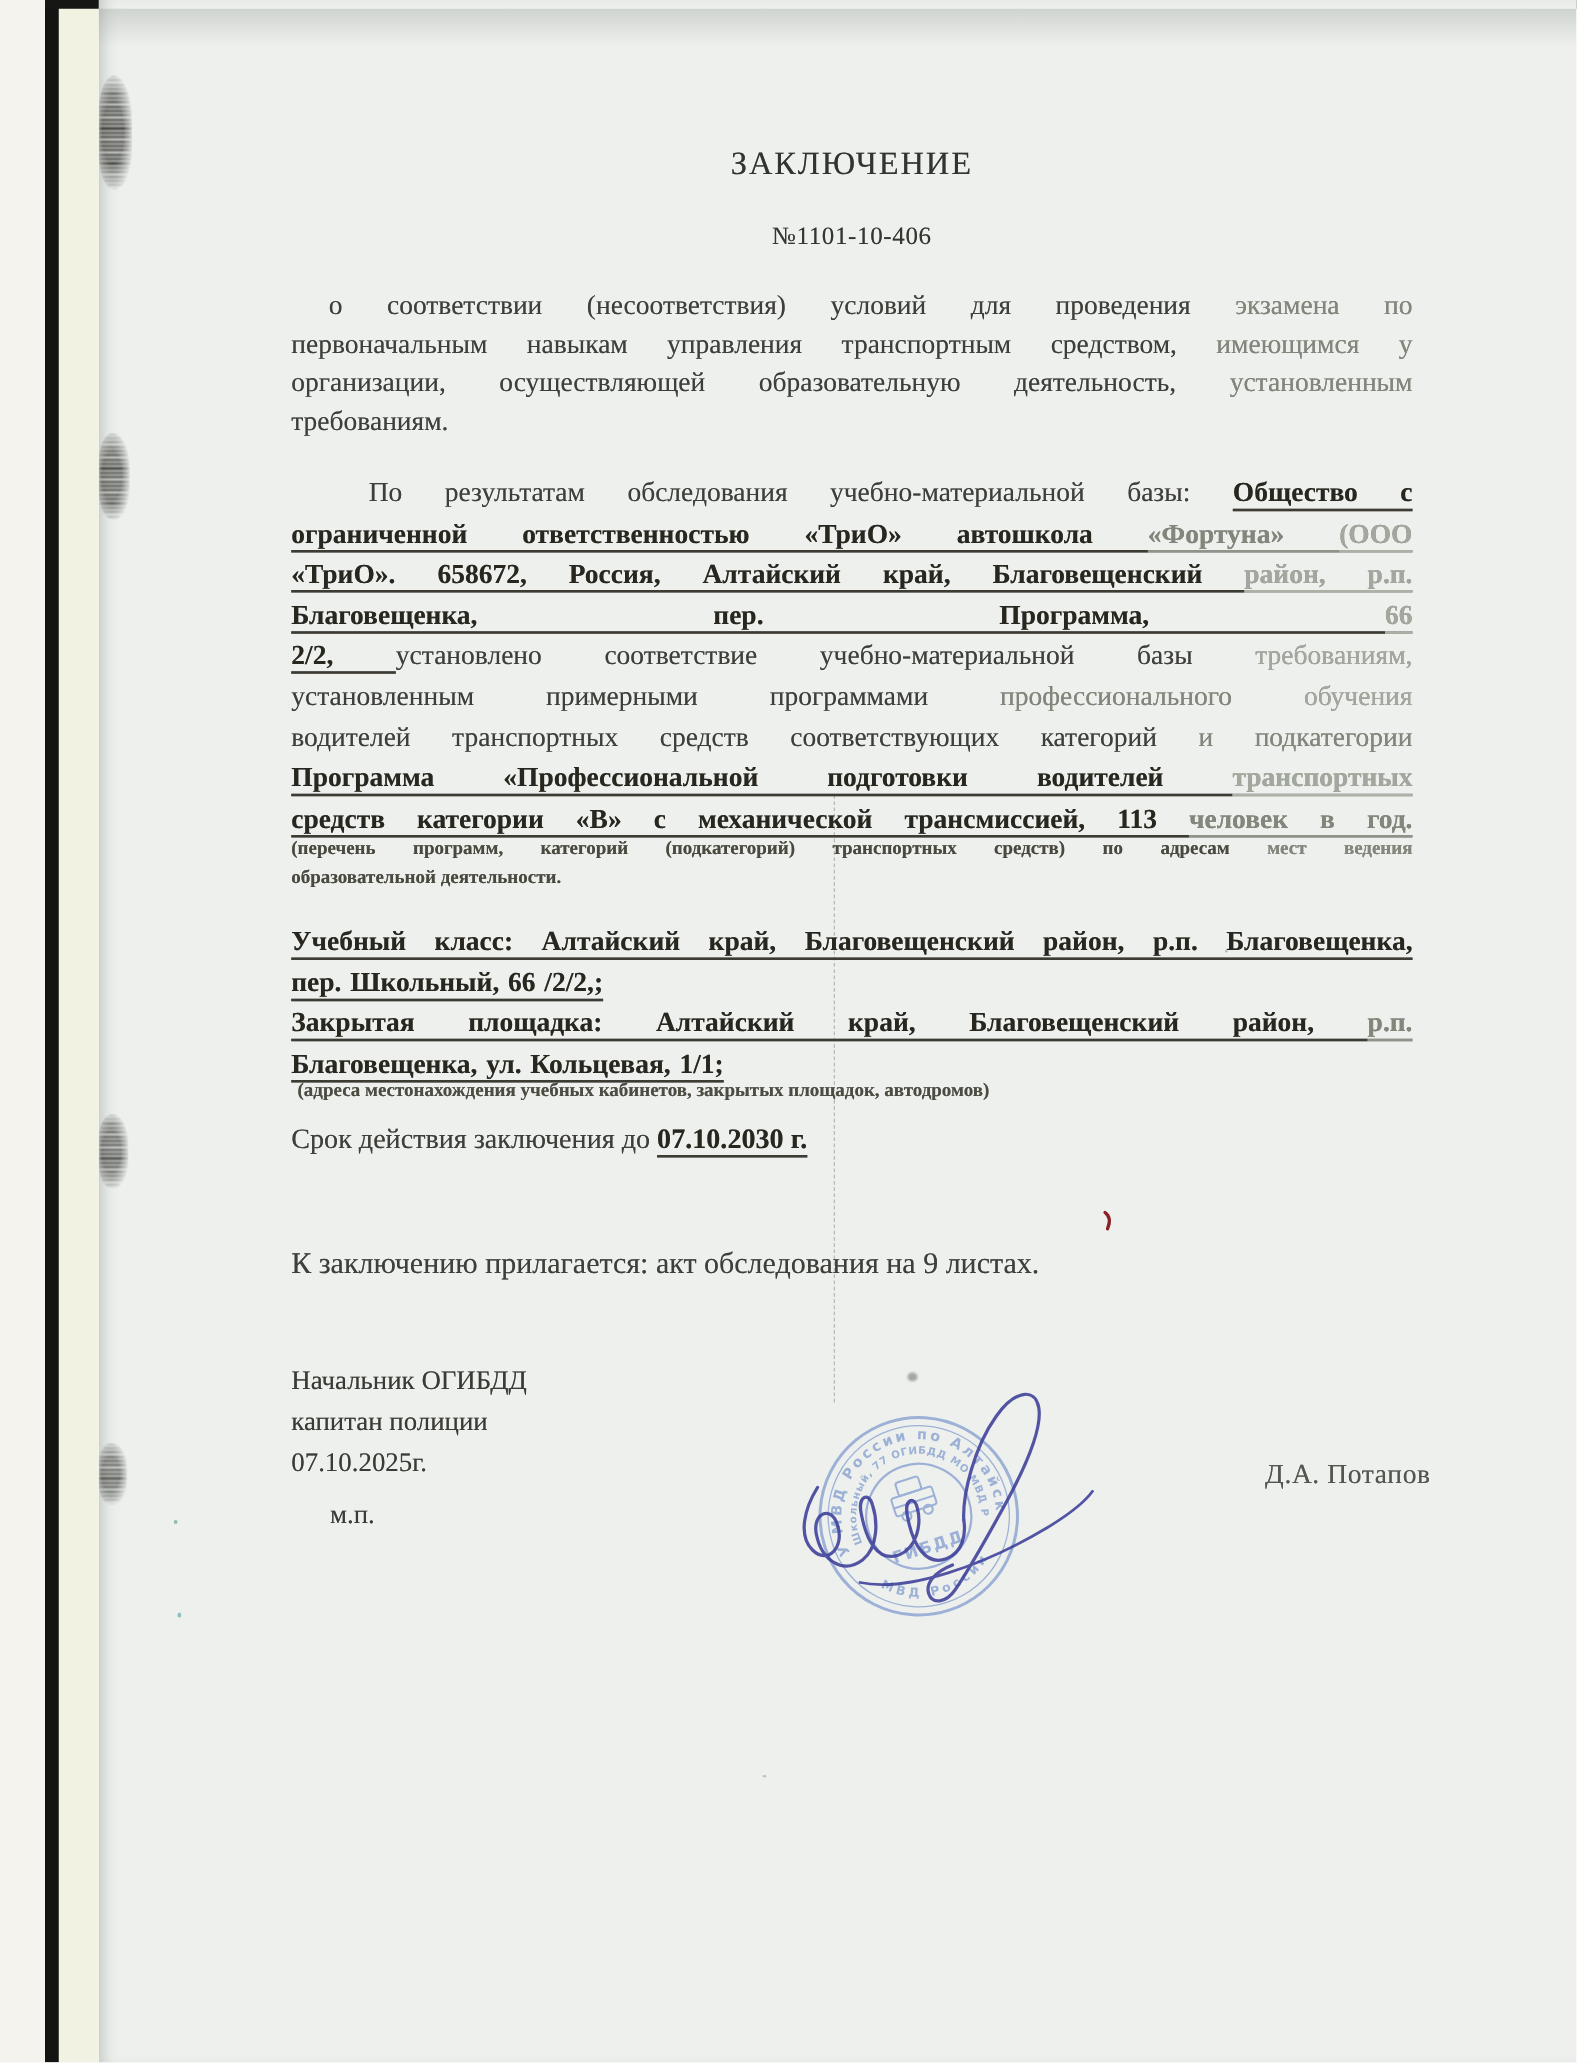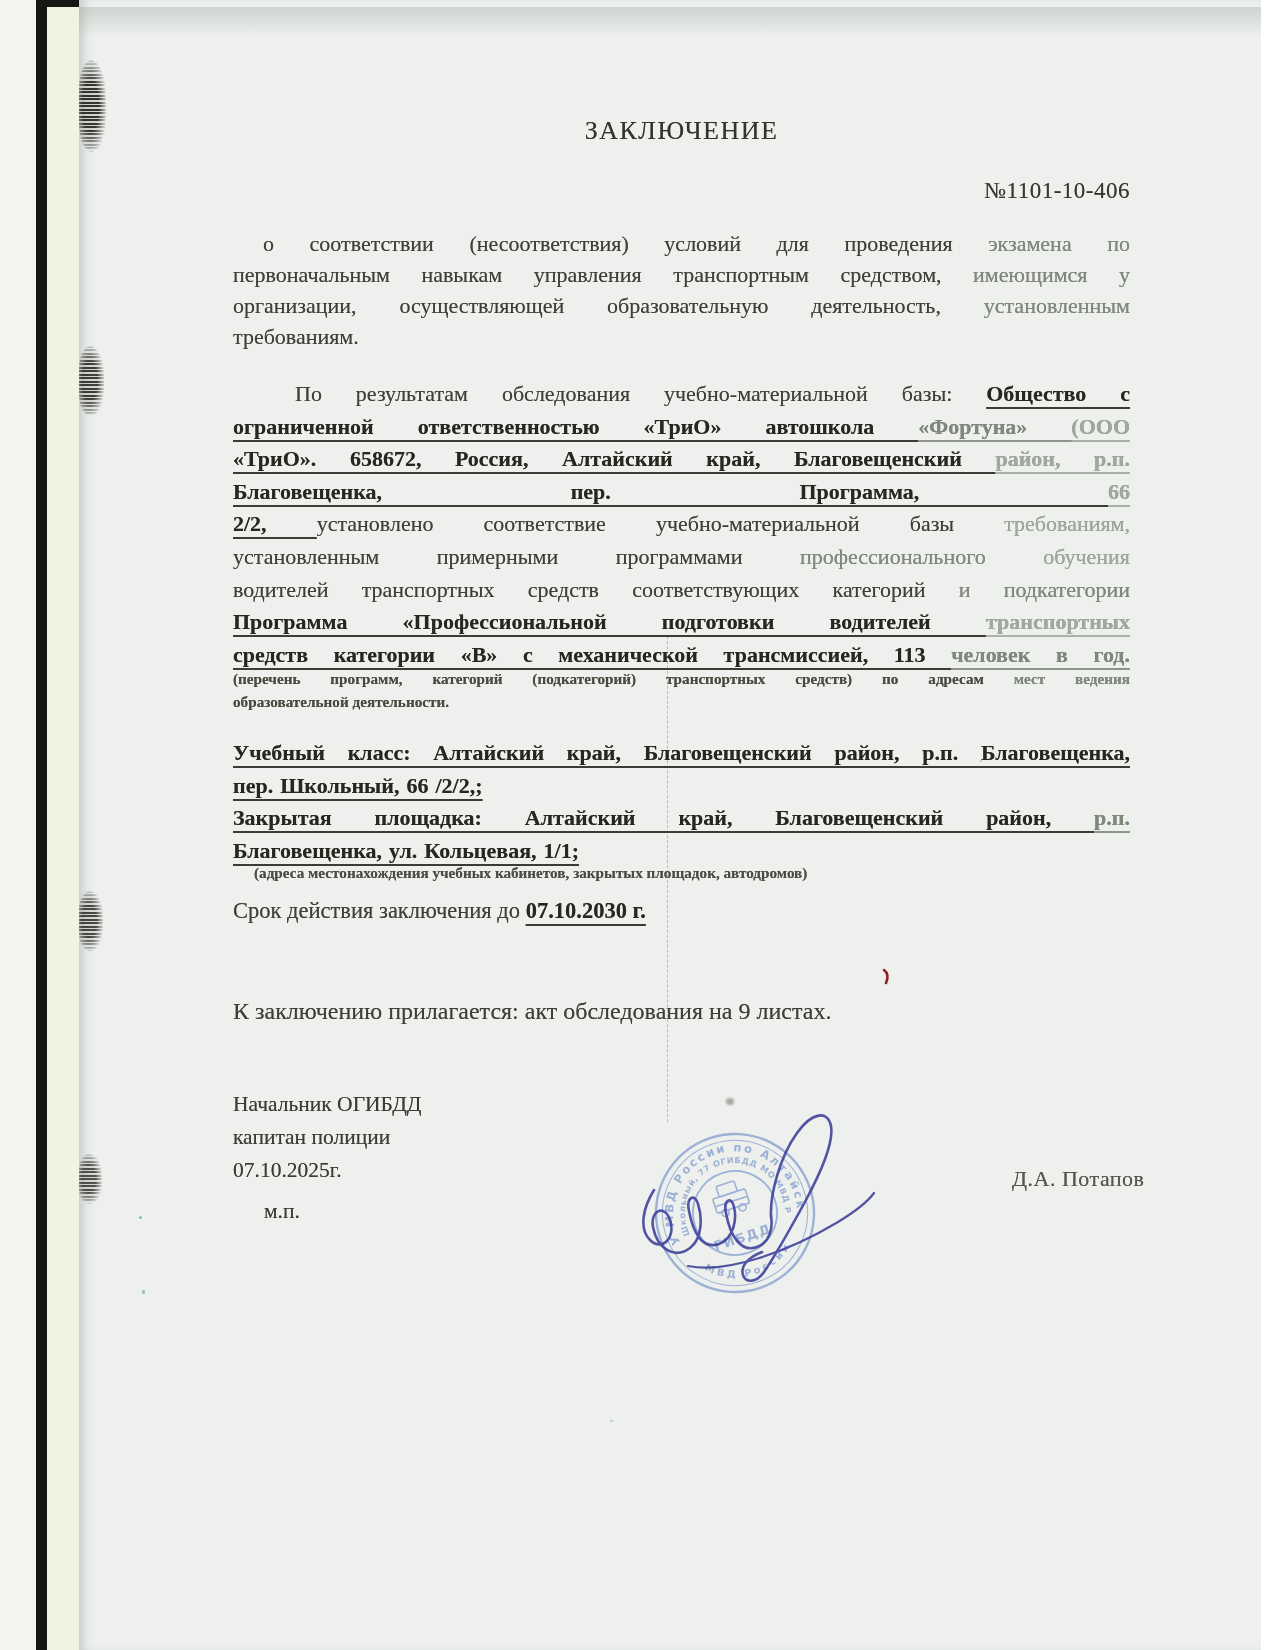--- a/index.html
+++ b/index.html
@@ -25,26 +25,26 @@
   .sm4{top:1154px;width:23px;height:50px;opacity:.8;}
   
   .fold{position:absolute;left:667px;top:636px;height:486px;width:0;
         border-left:1px dashed rgba(95,100,95,.38);}
   
   .textcol{position:absolute;left:233px;width:897px;color:#3e3f3a;}
   .line{text-align:justify;text-align-last:justify;white-space:normal;}
   .line.left{text-align:left;text-align-last:left;}
   .doc-title{top:116px;text-align:center;font-size:26px;letter-spacing:1.5px;color:#33342f;
              text-shadow:0 0 .5px rgba(55,55,50,.7);}
-  .doc-number{top:178px;text-align:right;font-size:23px;letter-spacing:.5px;color:#35362f;}
+  .doc-number{top:178px;text-align:center;font-size:20px;letter-spacing:.5px;color:#35362f;}
   .intro{top:228px;font-size:22px;line-height:31px;word-spacing:2px;}
   .p2{top:378px;font-size:22px;line-height:32.6px;word-spacing:1.5px;}
   .fine{top:668px;font-size:15.2px;line-height:22.5px;font-weight:700;color:#49493f;}
   .addr{top:737px;font-size:22px;line-height:32.6px;word-spacing:1.5px;}
-  .addr-fine{top:862px;font-size:15.2px;line-height:22px;font-weight:700;color:#4c4c42;padding-left:5px;margin-left:16px;}
+  .addr-fine{top:862px;font-size:15.2px;line-height:22px;font-weight:700;color:#4c4c42;padding-left:5px;}
   .term{top:898px;font-size:22.5px;}
   .attach{top:998px;font-size:24px;}
   .sig{top:1088px;font-size:21.5px;line-height:33px;color:#3a3b35;}
   .indent1{padding-left:30px;}
   .indent2{padding-left:62px;}
   .mp{padding-left:31px;margin-top:8px;}
   .bu{font-weight:700;color:#27271f;text-decoration:underline;
       text-decoration-thickness:1.5px;text-underline-offset:6px;text-decoration-color:#3c3c34;}
   .f1{color:#82877c;text-decoration-color:#8f948a;}
   .f2{color:#a2a89e;text-decoration-color:#abb1a7;}

